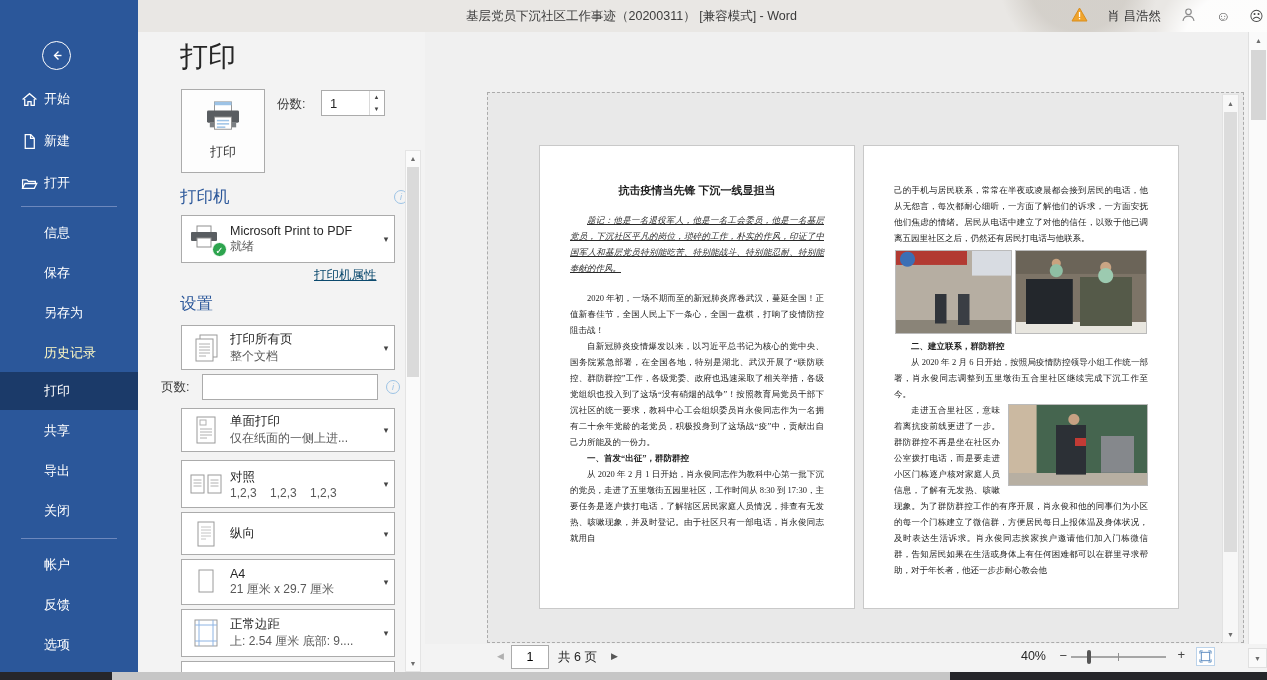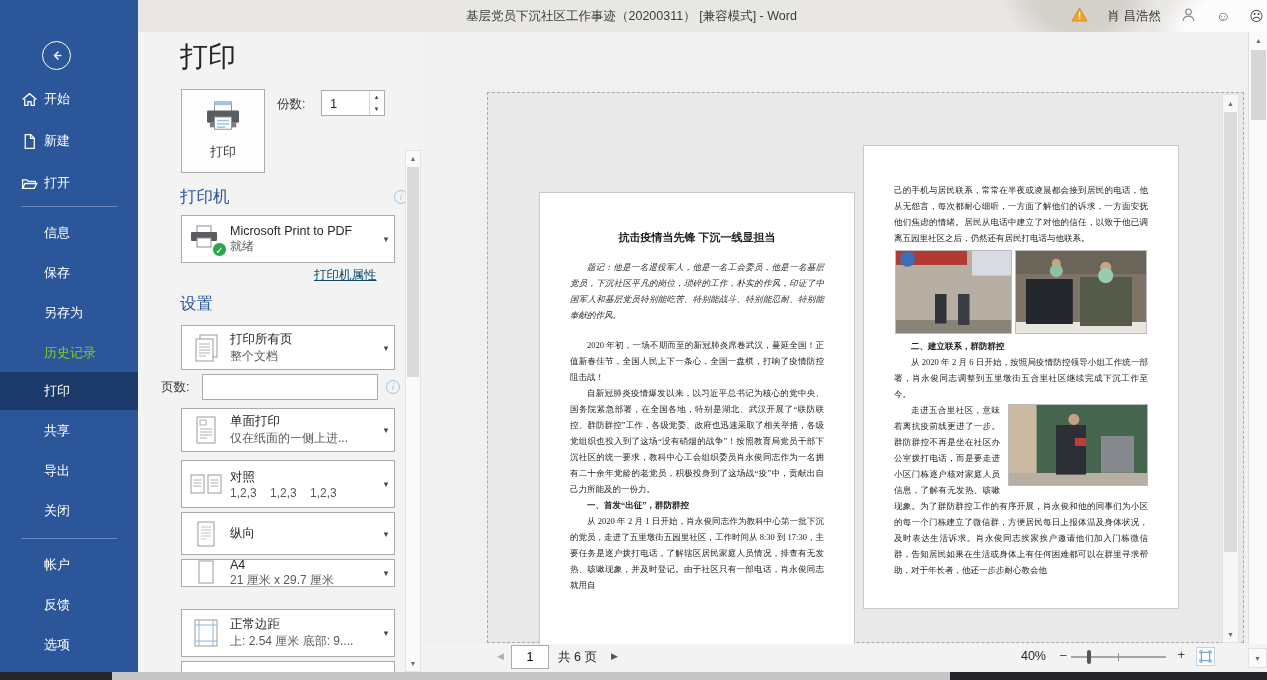--- a/index.html
+++ b/index.html
@@ -14,21 +14,21 @@
   
   .sidebar { position:absolute; left:0; top:0; width:138px; height:672px; background:#2b579a; color:#fff; }
   .back-btn { position:absolute; left:42px; top:41px; width:29px; height:29px; border:1.6px solid #fff;
     border-radius:50%; display:flex; align-items:center; justify-content:center; cursor:pointer; }
   .back-btn svg { display:block; }
   .nav-item { position:absolute; left:0; width:138px; height:38px; display:flex; align-items:center;
     font-size:13px; color:#fff; cursor:pointer; }
   .nav-item .ic { position:absolute; left:21px; width:17px; height:17px; }
   .nav-item .lb { position:absolute; left:44px; }
   .nav-item.sel { background:#1b3a69; }
-  .nav-item.dis { color:#84cc16; cursor:default; }
+  .nav-item.dis { color:#fef9c3; cursor:default; }
   .side-div { position:absolute; left:21px; width:96px; height:1px; background:#6d88bd; }
 
   
   .titlebar { position:absolute; left:138px; top:0; width:1255px; height:32px; background:#e9e7e4;
     background-image:radial-gradient(circle at 88% 160%, rgba(255,255,255,.9) 0 60px, rgba(255,255,255,0) 90px),
                      radial-gradient(circle at 99% -40%, rgba(255,255,255,.8) 0 40px, rgba(255,255,255,0) 70px),
                      radial-gradient(circle at 75% -60%, rgba(210,206,200,.9) 0 50px, rgba(210,206,200,0) 80px); }
   .tb-title { position:absolute; left:328px; top:8px; font-size:12.5px; color:#3b3b3b; white-space:nowrap; }
   .tb-right { position:absolute; right:0; top:0; height:32px; display:flex; align-items:center; }
   .tb-right > * { margin-right:19px; }
@@ -84,26 +84,26 @@
   .ps-arrow { position:absolute; left:0; width:14px; height:15px; font-size:7px; color:#6d6d6d;
     display:flex; align-items:center; justify-content:center; cursor:pointer; }
   .ps-thumb { position:absolute; left:1px; top:16px; width:12px; height:210px; background:#dadada; cursor:pointer; }
 
   
   .preview { position:absolute; left:425px; top:32px; width:823px; height:612px; background:#f0f0f0; }
   .dashed-box { position:absolute; left:62px; top:60px; width:757px; height:551px;
     border:1px dashed #ababab; background:#e9e9e9; }
   .page { position:absolute; top:52px; width:316px; height:464px; background:#fff; border:1px solid #c9c9c9;
     overflow:hidden; font-family:"Liberation Serif","DejaVu Serif",serif; color:#1c1c1c; }
-  .page1 { left:51px;margin-top:47px; } .page2 { left:375px; }
+  .page1 { left:51px; } .page2 { left:375px; }
   .page-pad { padding:36px 30px 0 30px; font-size:8.5px; line-height:16px; text-align:justify; }
   .doc-title { font-family:"Liberation Sans","DejaVu Sans",sans-serif; font-weight:bold; font-size:11px;
     text-align:center; text-indent:0; margin-bottom:14px; }
   .doc-p { text-indent:2em; }
-  .doc-intro { font-style:italic; color:#2a2a2a; text-indent:2em; margin-bottom:14px; }
+  .doc-intro { font-style:italic; color:#2a2a2a; text-indent:2em; margin-bottom:14px;text-decoration:underline; }
   .doc-h { font-weight:bold; text-indent:2em; }
   .noindent { text-indent:0; }
   .photos-row { width:252px; height:84px; margin:4px auto 4px auto; display:flex; gap:3px; }
   .photo { border:1px solid #bbb; }
   .photo-a { width:117px; height:84px;
     background:
       radial-gradient(circle at 10% 10%, #3b6fb5 0 7px, rgba(0,0,0,0) 8px) no-repeat,
       linear-gradient(#b23a32,#b23a32) 0 0/62% 17% no-repeat,
       linear-gradient(#d8dce2,#d8dce2) 100% 0/34% 30% no-repeat,
       linear-gradient(#30343a,#30343a) 38% 82%/10% 36% no-repeat,
@@ -409,21 +409,21 @@
               <line x1="6" y1="19" x2="11" y2="19"></line>
             </g>
         </svg>
       </span>
       <span class="dd-tx">
         <span class="dd-main" style="display:block">纵向</span>
       </span>
       <span class="caret">▾</span>
     </div>
 
-    <div class="dd" style="top:527px; height:28px">
+    <div class="dd" style="top:527px; height:46px">
       <span class="dd-ic">
         <svg width="22" height="28" viewBox="0 0 22 28">
             <rect x="4" y="2" width="14" height="22" fill="#fff" stroke="#9a9a9a"></rect>
           </svg>
       </span>
       <span class="dd-tx">
         <span class="dd-main" style="display:block">A4</span>
         <span class="dd-sub" style="display:block">21 厘米 x 29.7 厘米</span>
       </span>
       <span class="caret">▾</span>

